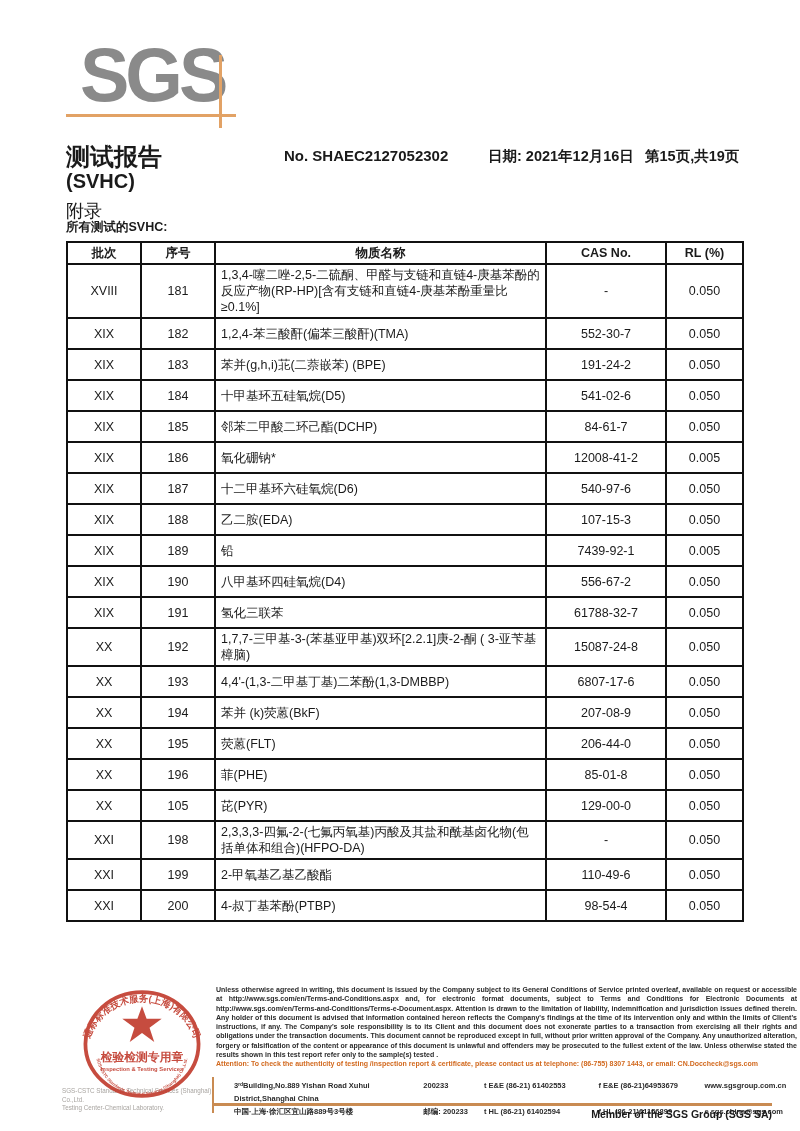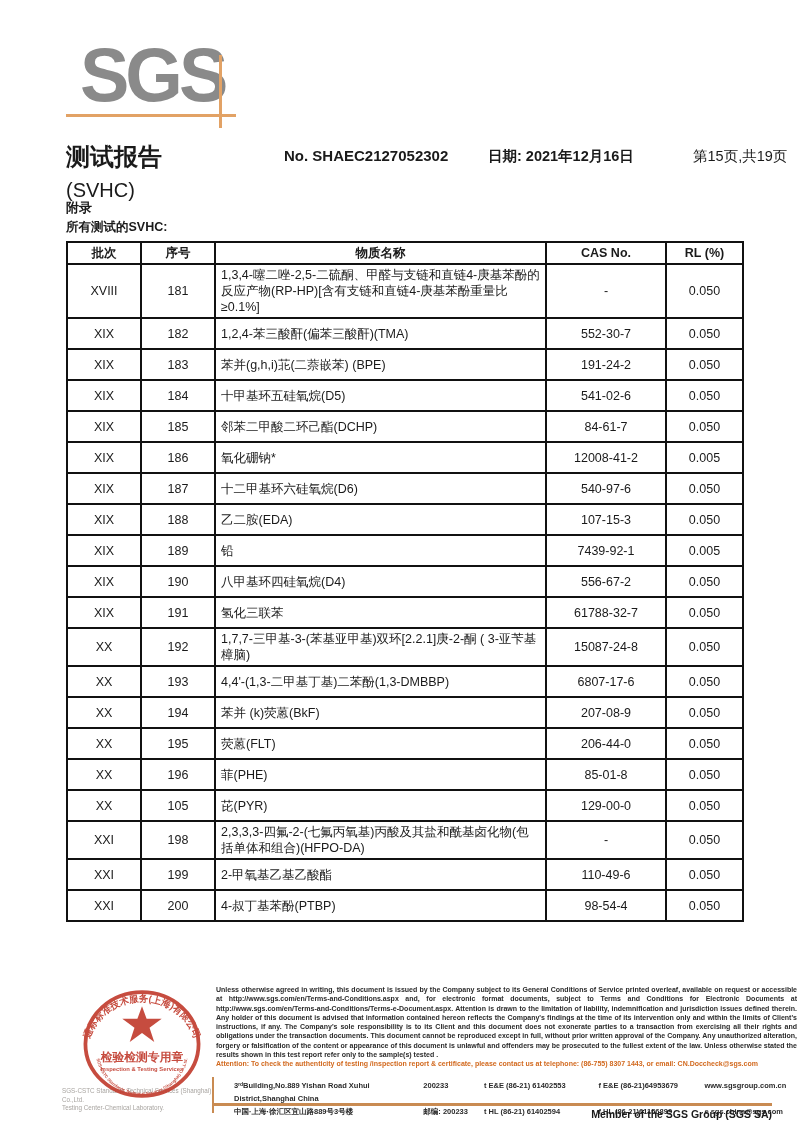--- a/index.html
+++ b/index.html
@@ -15,25 +15,25 @@
     position:absolute; left:14px; top:2px;
     font-size:74px; font-weight:bold; letter-spacing:-4px;
     color:#8a8a8a; font-family:"Liberation Sans", sans-serif;
     transform:scaleY(1.02);
   }
   .logo-hline { position:absolute; left:0px; top:84px; width:170px; height:3px; background:#e2a265; }
   .logo-vline { position:absolute; left:153px; top:25px; width:3px; height:73px; background:#e2a265; }
 
   
   .doc-title { position:absolute; left:66px; top:141px; font-size:24px; font-weight:bold; }
-  .doc-title2 { position:absolute; left:66px; top:179px; font-size:20px; font-weight:normal; }
+  .doc-title2 { position:absolute; left:66px; top:170px; font-size:20px; font-weight:bold; }
   .report-no { position:absolute; left:284px; top:147px; font-size:15px; font-weight:bold; }
   .report-date { position:absolute; left:488px; top:147px; font-size:14.5px; font-weight:bold; }
-  .page-info { position:absolute; left:645px; top:147px; font-size:14.5px; font-weight:normal;margin-left:48px; }
-  .appendix { position:absolute; left:66px; top:199px; font-size:13px; font-weight:bold; }
+  .page-info { position:absolute; left:645px; top:147px; font-size:14.5px; font-weight:bold; }
+  .appendix { position:absolute; left:66px; top:199px; font-size:18px; font-weight:normal; }
   .subtitle { position:absolute; left:66px; top:219px; font-size:12.5px; font-weight:bold; }
 
   
   .tbl-wrap { position:absolute; left:66px; top:241px; width:676px; }
   table.svhc { border-collapse:collapse; width:100%; table-layout:fixed; }
   table.svhc th, table.svhc td {
     border:2px solid #111; font-size:12.5px; text-align:center;
     vertical-align:middle; padding:2px 3px; line-height:1.28;
   }
   table.svhc th { height:22px; font-weight:bold; }

